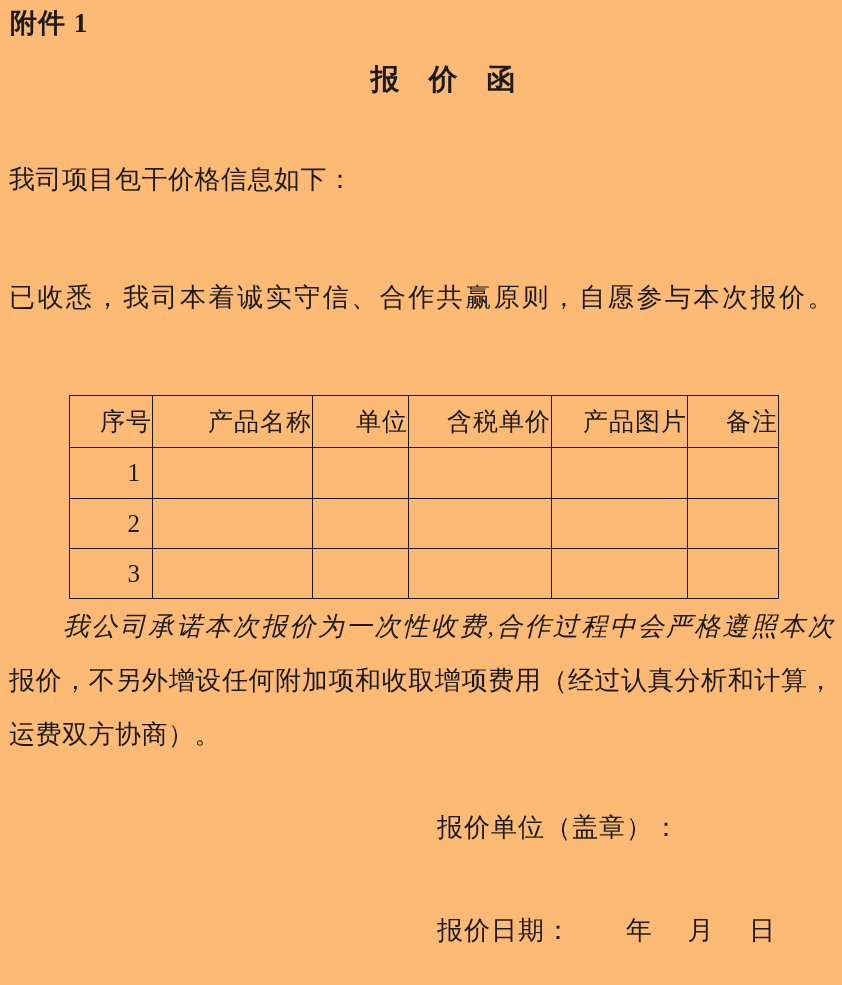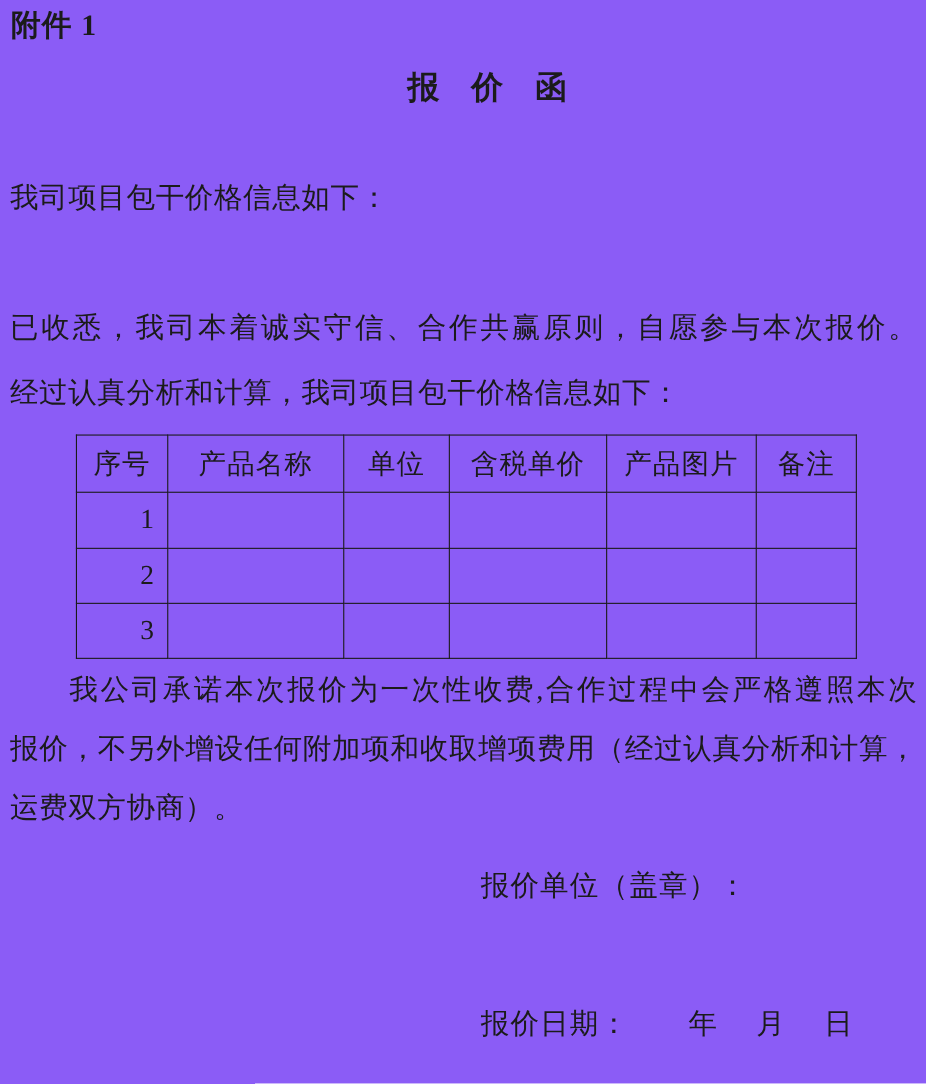--- a/index.html
+++ b/index.html
@@ -1,21 +1,21 @@
 <!DOCTYPE html>
 <html><head>
 <meta charset="utf-8">
 <style>
   * { margin: 0; padding: 0; box-sizing: border-box; }
   html, body { background: #ffffff; }
   .page {
     position: relative;
     width: 842px;
     height: 985px;
-    background: #8b5cf6;
+    background: #fdba74;
     color: #1b1b1b;
     font-family: "Liberation Serif", "DejaVu Serif", serif;
     overflow: hidden;
   }
   .attachment {
     position: absolute;
     left: 10px;
     top: 5px;
     font-size: 27px;
     font-weight: bold;
@@ -55,21 +55,21 @@
     table-layout: fixed;
   }
   .quote-table th, .quote-table td {
     border: 1.5px solid #1b1b1b;
     font-weight: normal;
     vertical-align: middle;
   }
   .quote-table thead tr { height: 52px; }
   .quote-table tbody tr { height: 50px; }
   .quote-table tbody tr:first-child { height: 51px; }
-  .quote-table th { text-align: center; letter-spacing: 1px; font-family: Liberation Serif, serif; }
+  .quote-table th { text-align: right; letter-spacing: 1px; font-family: Liberation Serif, serif; }
   .seq-cell { text-align: right; padding-right: 12px; }
   .sig-line {
     position: absolute;
     left: 437px;
     font-size: 26px;
     letter-spacing: 1px;
     white-space: pre;
   }
 </style>
 </head>
@@ -79,21 +79,20 @@
 
   <div class="attachment">附件 1</div>
 
   <div class="doc-title">报　价　函</div>
 
   <div class="line" style="top:163px;">我司项目包干价格信息如下：</div>
 
 
   <div class="line just" style="top:281px;">已收悉，我司本着诚实守信、合作共赢原则，自愿参与本次报价。</div>
 
-  <div class="line" style="top:340px;">经过认真分析和计算，我司项目包干价格信息如下：</div>
 
   <table class="quote-table">
     <colgroup>
       <col style="width:83px">
       <col style="width:160px">
       <col style="width:96px">
       <col style="width:143px">
       <col style="width:136px">
       <col style="width:91px">
     </colgroup>
@@ -128,23 +127,23 @@
         <td class="seq-cell">3</td>
         <td></td>
         <td></td>
         <td></td>
         <td></td>
         <td></td>
       </tr>
     </tbody>
   </table>
 
-  <div class="line just indent" style="top:610px;">我公司承诺本次报价为一次性收费,合作过程中会严格遵照本次</div>
+  <div class="line just indent" style="top:610px;font-style:italic;">我公司承诺本次报价为一次性收费,合作过程中会严格遵照本次</div>
 
   <div class="line just" style="top:664px;">报价，不另外增设任何附加项和收取增项费用（经过认真分析和计算，</div>
 
   <div class="line" style="top:718px;">运费双方协商）。</div>
 
-  <div class="sig-line" style="top:788px;font-family:Liberation Mono, monospace;">报价单位（盖章）：</div>
+  <div class="sig-line" style="top:810px;font-family:Liberation Mono, monospace;">报价单位（盖章）：</div>
 
   <div class="sig-line" style="top:913px;">报价日期：　　年　 月　 日</div>
 
 </div>
 
 </body></html>

